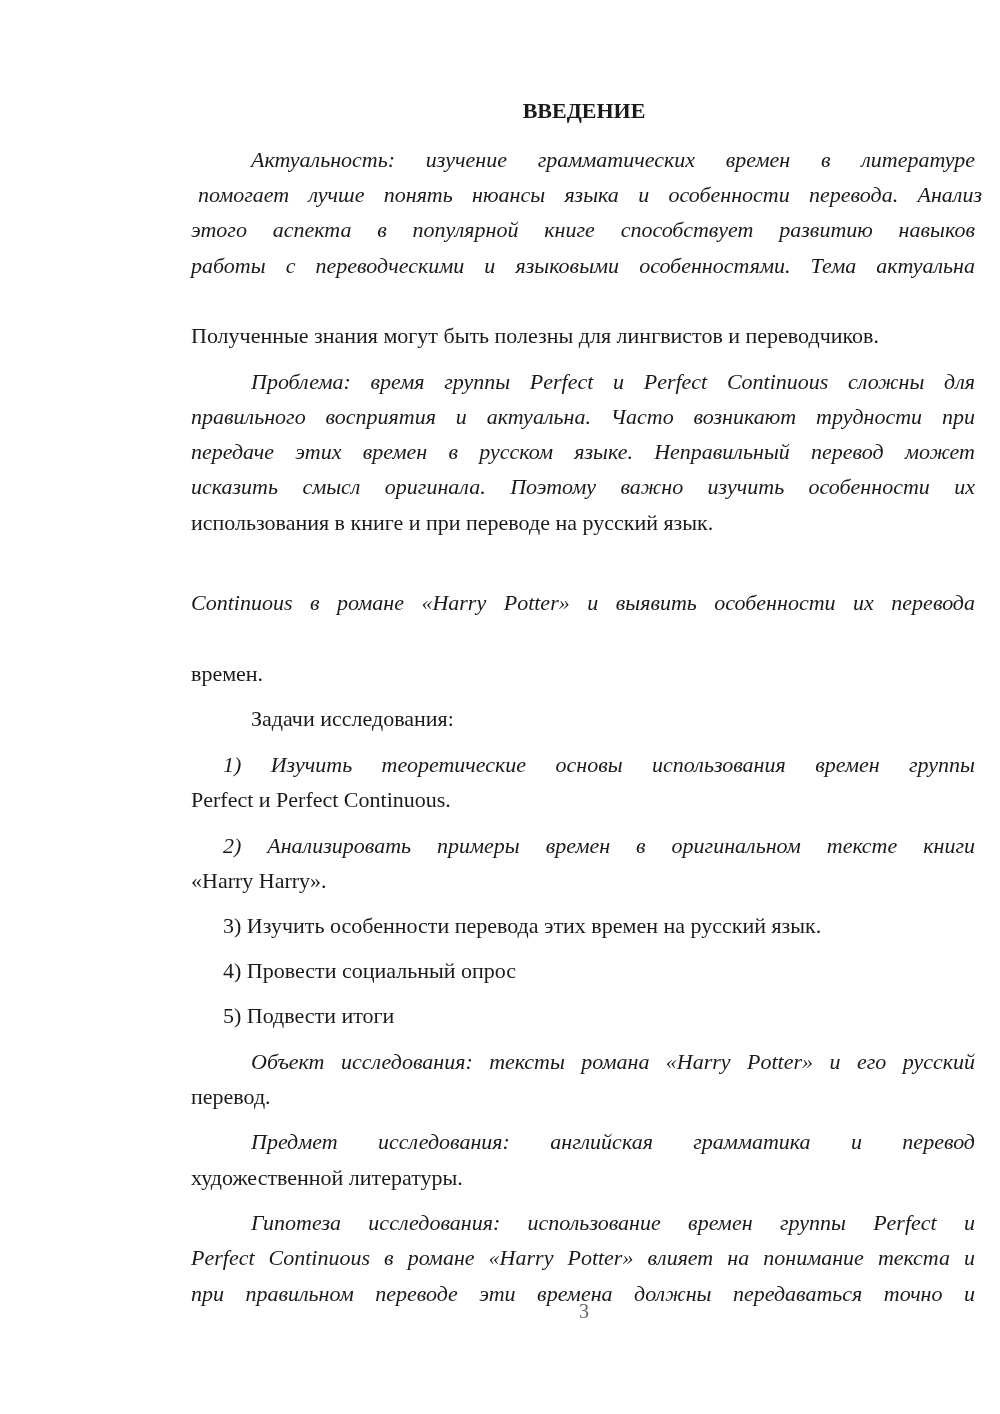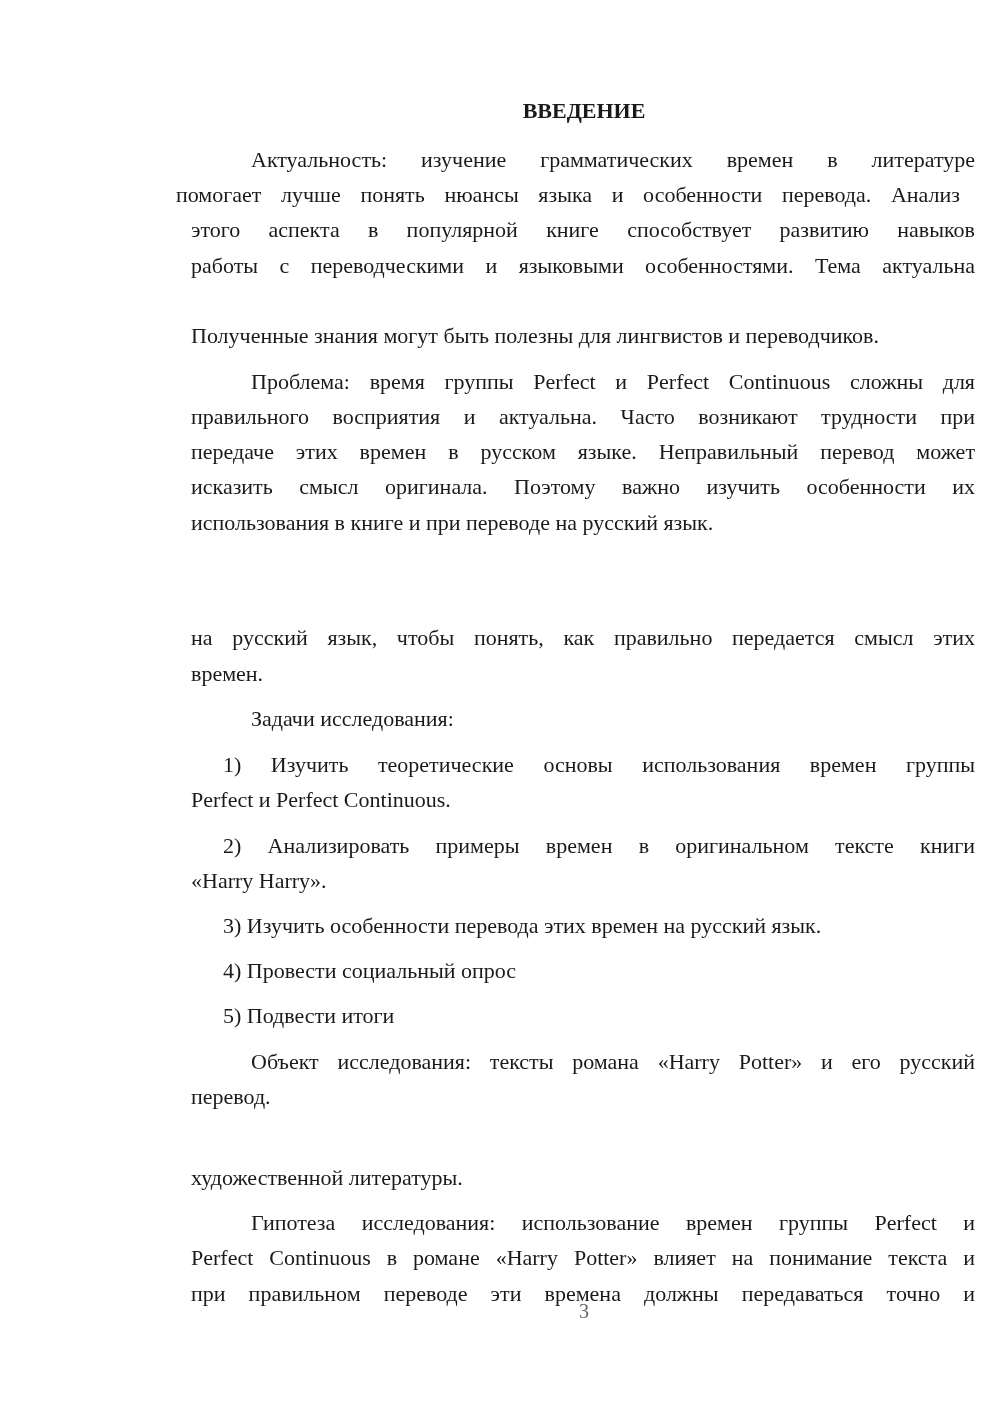--- a/index.html
+++ b/index.html
@@ -1,59 +1,60 @@
 <!DOCTYPE html>
 <html><head>
   <meta charset="utf-8">
   <style>
     html, body { margin: 0; padding: 0; background: #ffffff; }
     body { width: 1000px; height: 1414px; position: relative; overflow: hidden; }
     .page { position: absolute; left: 0; top: 0; width: 1000px; height: 1414px; background: #fff; color: #1a1a1a;
       font-family: "Liberation Serif", "DejaVu Serif", serif; margin-left: 48px; }
     .heading { position: absolute; left: 0; width: 1072px; top: 96px; text-align: center; font-weight: bold; font-size: 22px; line-height: 30px; }
     .line { position: absolute; font-size: 22px; line-height: 30px; white-space: nowrap; }
-    .just { text-align: justify; text-align-last: justify; white-space: normal; }
+    .just { text-align: justify; text-align-last: justify; white-space: normal; font-style: italic; }
     .pagenum { position: absolute; left: 0; width: 1072px; top: 1300px; text-align: center; font-size: 20px; color: #666; }
   </style>
 </head>
 <body>
 
 <div class="page">
   <div class="heading">ВВЕДЕНИЕ</div>
 
   <div class="line just" style="left:203px;width:724px;top:145px">Актуальность: изучение грамматических времен в литературе</div>
-  <div class="line just" style="left:128px;width:784px;top:180px">помогает лучше понять нюансы языка и особенности перевода. Анализ</div>
+  <div class="line just" style="left:150px;width:784px;top:180px">помогает лучше понять нюансы языка и особенности перевода. Анализ</div>
   <div class="line just" style="left:143px;width:784px;top:251px">работы с переводческими и языковыми особенностями. Тема актуальна</div>
   <div class="line just" style="left:143px;width:784px;top:215px">этого аспекта в популярной книге способствует развитию навыков</div>
   <div class="line" style="left:143px;top:321px">Полученные знания могут быть полезны для лингвистов и переводчиков.</div>
 
   <div class="line just" style="left:203px;width:724px;top:367px">Проблема: время группы Perfect и Perfect Continuous сложны для</div>
   <div class="line just" style="left:143px;width:784px;top:402px">правильного восприятия и актуальна. Часто возникают трудности при</div>
   <div class="line just" style="left:143px;width:784px;top:437px">передаче этих времен в русском языке. Неправильный перевод может</div>
   <div class="line just" style="left:143px;width:784px;top:472px">исказить смысл оригинала. Поэтому важно изучить особенности их</div>
   <div class="line" style="left:143px;top:508px">использования в книге и при переводе на русский язык.</div>
 
-  <div class="line just" style="left:143px;width:784px;top:623px">на русский язык, чтобы понять, как правильно передается смысл этих</div>
+  <div class="line just" style="left:143px;width:784px;top:588px">Continuous в романе «Harry Potter» и выявить особенности их перевода</div>
   <div class="line" style="left:143px;top:659px">времен.</div>
 
   <div class="line" style="left:203px;top:704px">Задачи исследования:</div>
 
   <div class="line just" style="left:175px;width:752px;top:750px">1) Изучить теоретические основы использования времен группы</div>
   <div class="line" style="left:143px;top:785px">Perfect и Perfect Continuous.</div>
 
   <div class="line just" style="left:175px;width:752px;top:831px">2) Анализировать примеры времен в оригинальном тексте книги</div>
   <div class="line" style="left:143px;top:866px">«Harry Harry».</div>
 
   <div class="line" style="left:175px;top:911px">3) Изучить особенности перевода этих времен на русский язык.</div>
   <div class="line" style="left:175px;top:956px">4) Провести социальный опрос</div>
   <div class="line" style="left:175px;top:1001px">5) Подвести итоги</div>
 
   <div class="line just" style="left:203px;width:724px;top:1047px">Объект исследования: тексты романа «Harry Potter» и его русский</div>
   <div class="line" style="left:143px;top:1082px">перевод.</div>
 
+  <div class="line just" style="left:203px;width:724px;top:1127px">Предмет исследования: английская грамматика и перевод</div>
   <div class="line" style="left:143px;top:1163px">художественной литературы.</div>
 
   <div class="line just" style="left:203px;width:724px;top:1208px">Гипотеза исследования: использование времен группы Perfect и</div>
   <div class="line just" style="left:143px;width:784px;top:1243px">Perfect Continuous в романе «Harry Potter» влияет на понимание текста и</div>
   <div class="line just" style="left:143px;width:784px;top:1279px">при правильном переводе эти времена должны передаваться точно и</div>
 
   <div class="pagenum">3</div>
 </div>
 
 </body></html>

